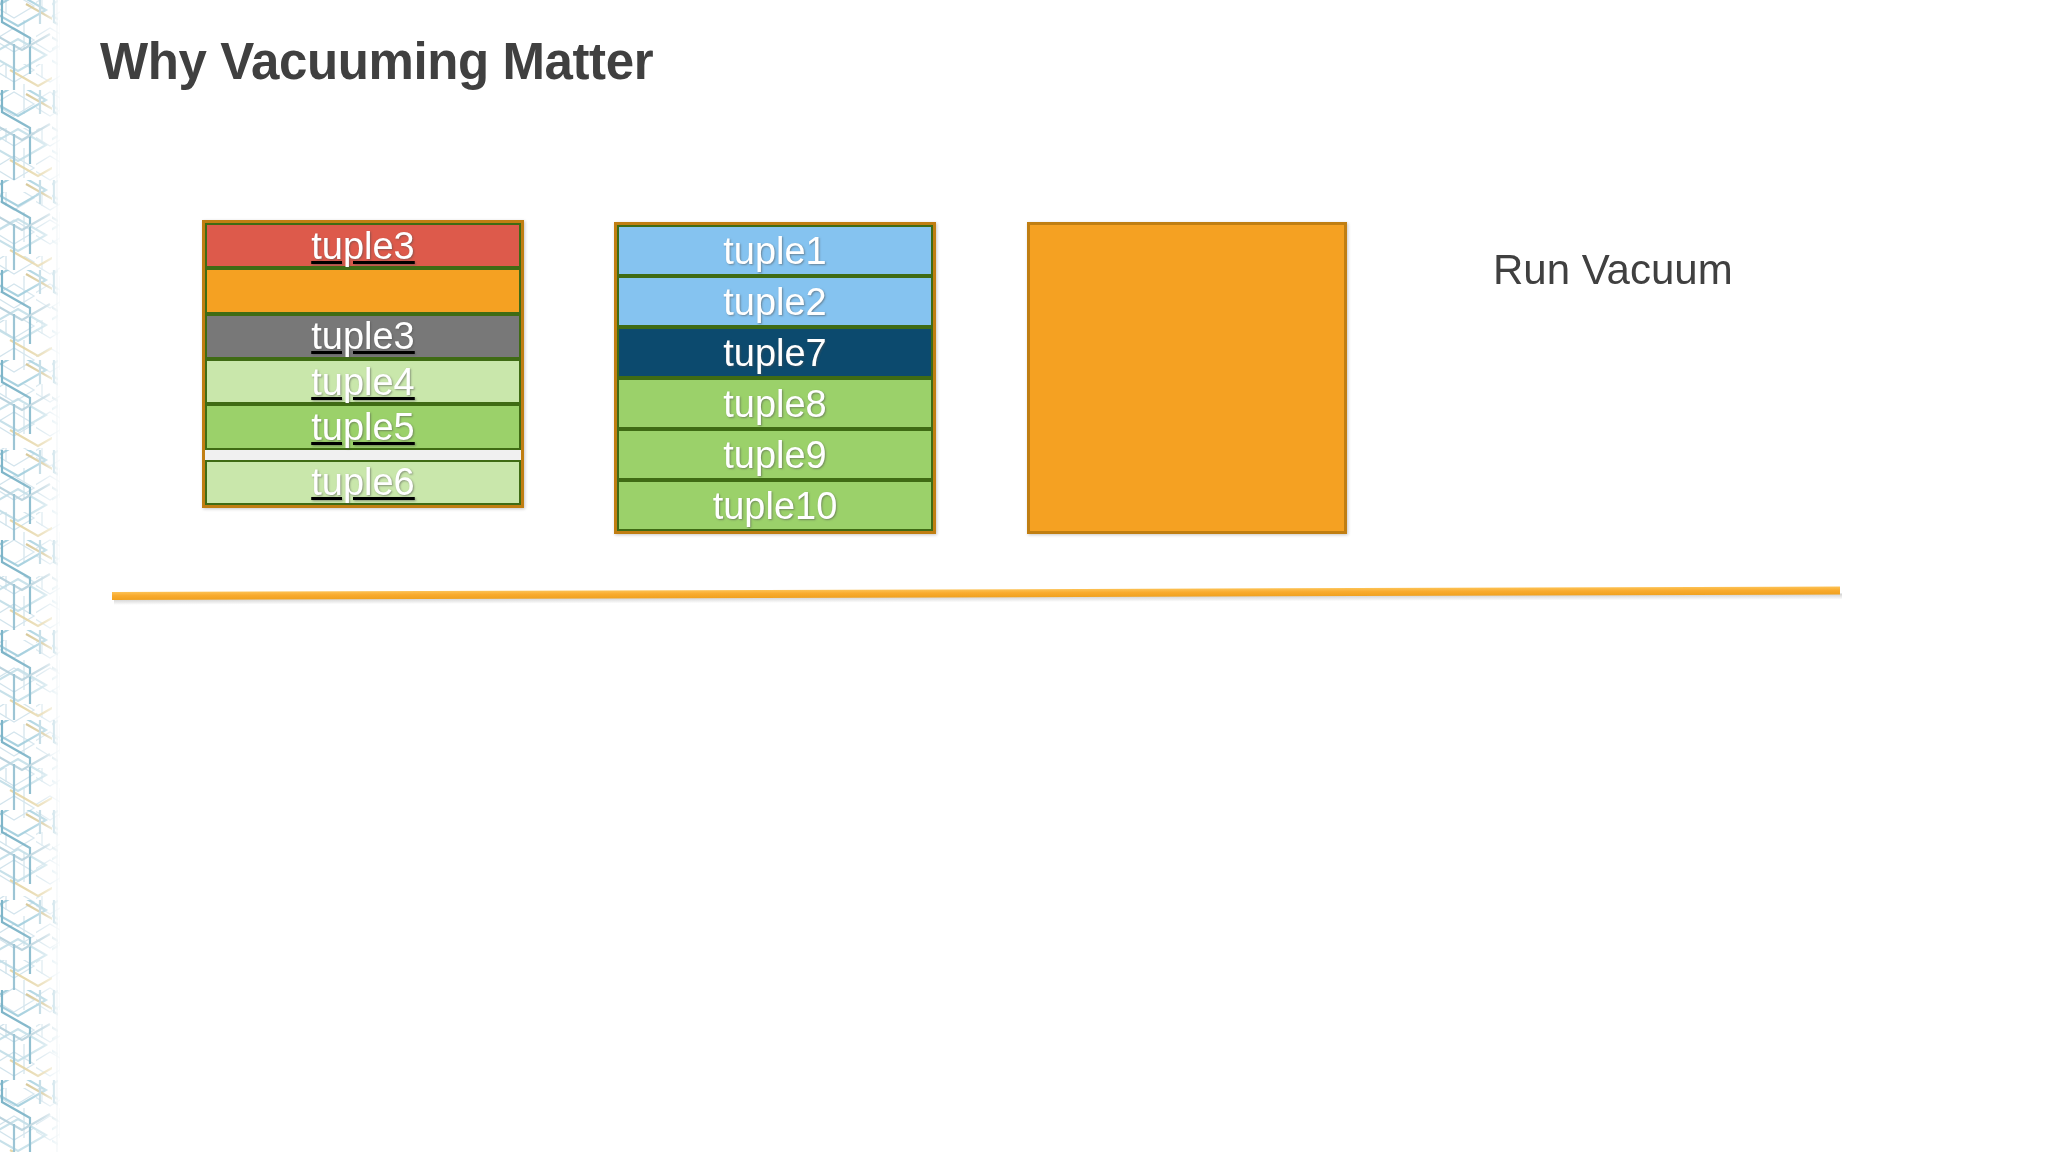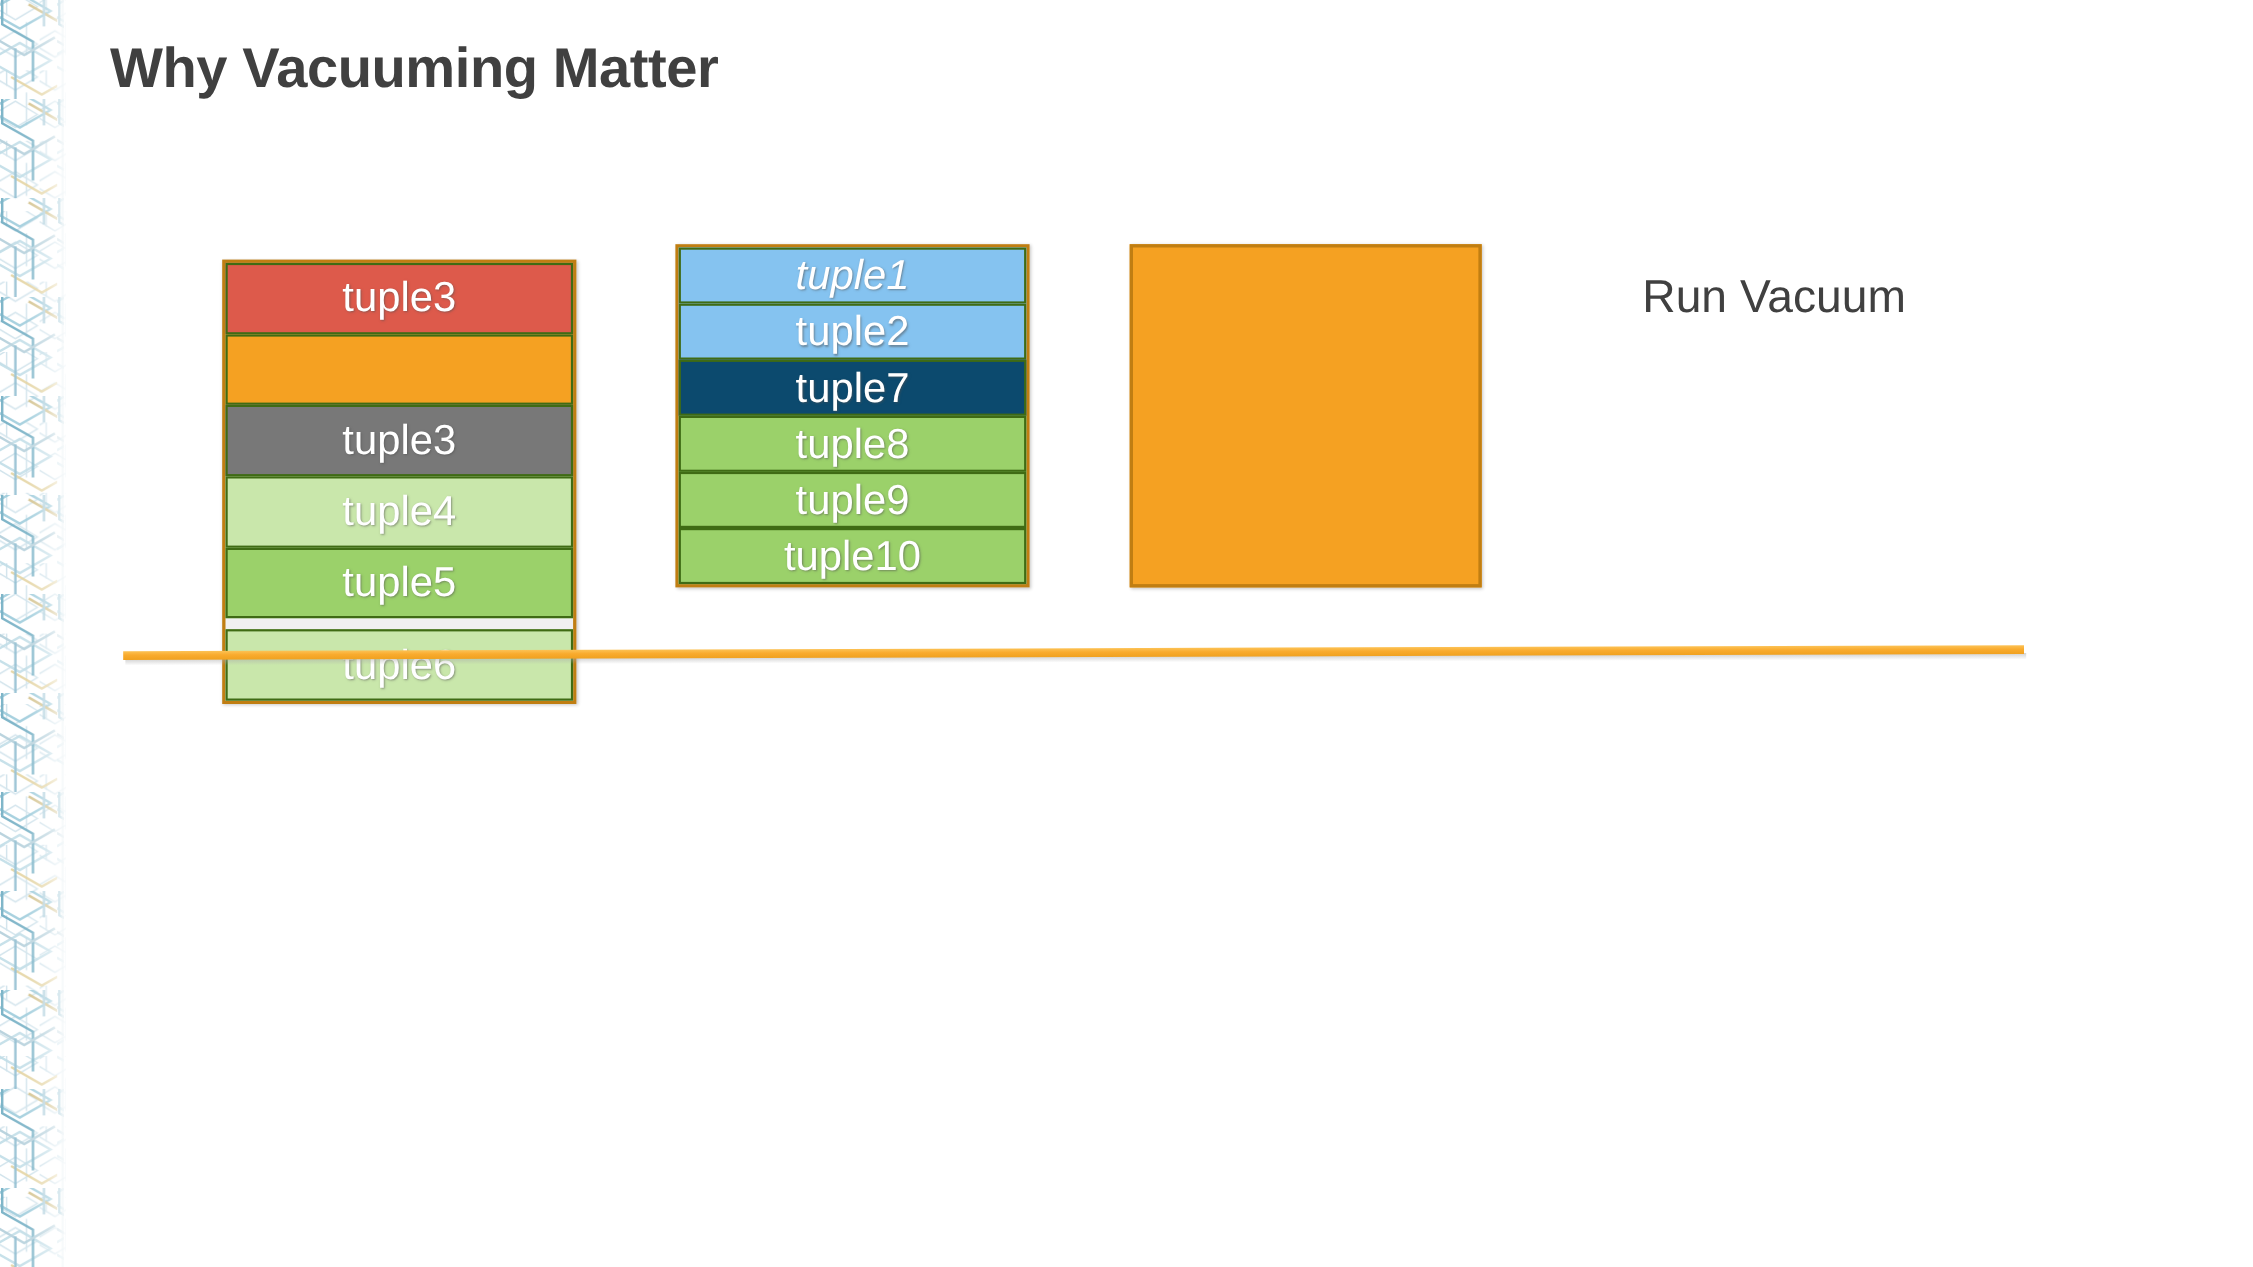--- a/index.html
+++ b/index.html
@@ -85,21 +85,21 @@
     position: relative;
   }
   .stack-row .row-label {
     font-size: 38px;
     color: #ffffff;
     line-height: 1;
     text-shadow: 1px 1px 2px rgba(80,80,80,0.55);
     white-space: nowrap;
   }
 
-  #stack-left  { left: 202px; top: 236px; width: 322px; height: 404px; }
+  #stack-left  { left: 202px; top: 220px; width: 322px; height: 288px; text-decoration: underline; }
   #stack-mid   { left: 614px; top: 222px; width: 322px; height: 312px; }
 
   
   #orange-block {
     position: absolute;
     left: 1027px;
     top: 222px;
     width: 320px;
     height: 312px;
     box-sizing: border-box;
@@ -198,21 +198,21 @@
   </div>
   <div class="stack-row" style="background: rgb(155, 209, 106); border-color: rgb(63, 107, 20);">
     <span class="row-label">tuple5</span>
   </div>
   <div class="stack-row" style="background: rgb(201, 231, 171); border-color: rgb(63, 107, 20); margin-top: 10px;">
     <span class="row-label">tuple6</span>
   </div>
 </div>
 
 <div class="stack" id="stack-mid" style="border-color: rgb(192, 126, 18);">
-  <div class="stack-row" style="background: rgb(133, 195, 240); border-color: rgb(63, 107, 20); font-style: italic;">
+  <div class="stack-row" style="background: rgb(133, 195, 240); border-color: rgb(63, 107, 20);">
     <span class="row-label">tuple1</span>
   </div>
   <div class="stack-row" style="background: rgb(133, 195, 240); border-color: rgb(63, 107, 20);">
     <span class="row-label">tuple2</span>
   </div>
   <div class="stack-row" style="background: #0c4a6e; border-color: rgb(63, 107, 20);">
     <span class="row-label">tuple7</span>
   </div>
   <div class="stack-row" style="background: rgb(155, 209, 106); border-color: rgb(63, 107, 20);">
     <span class="row-label">tuple8</span>

